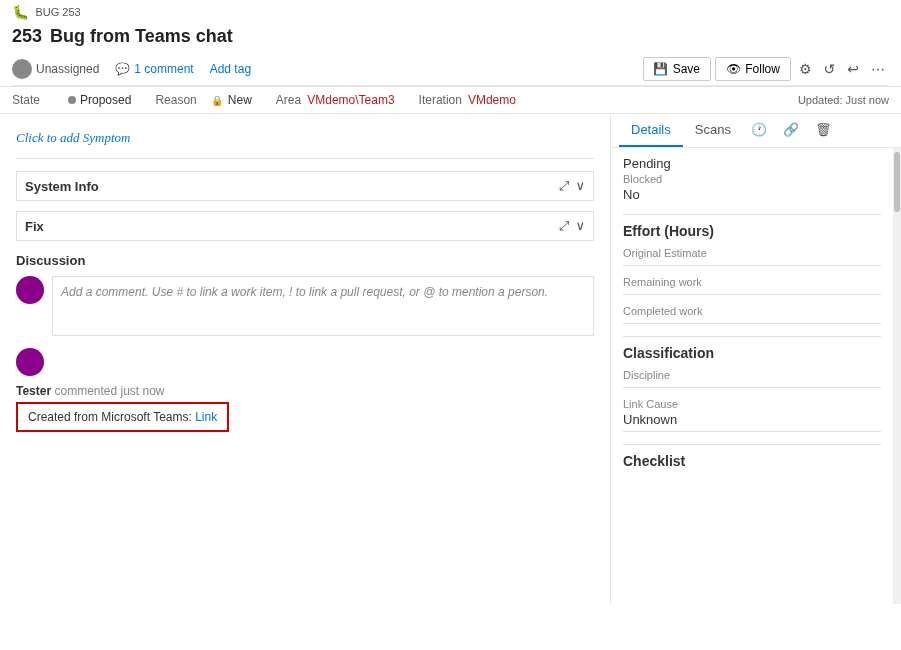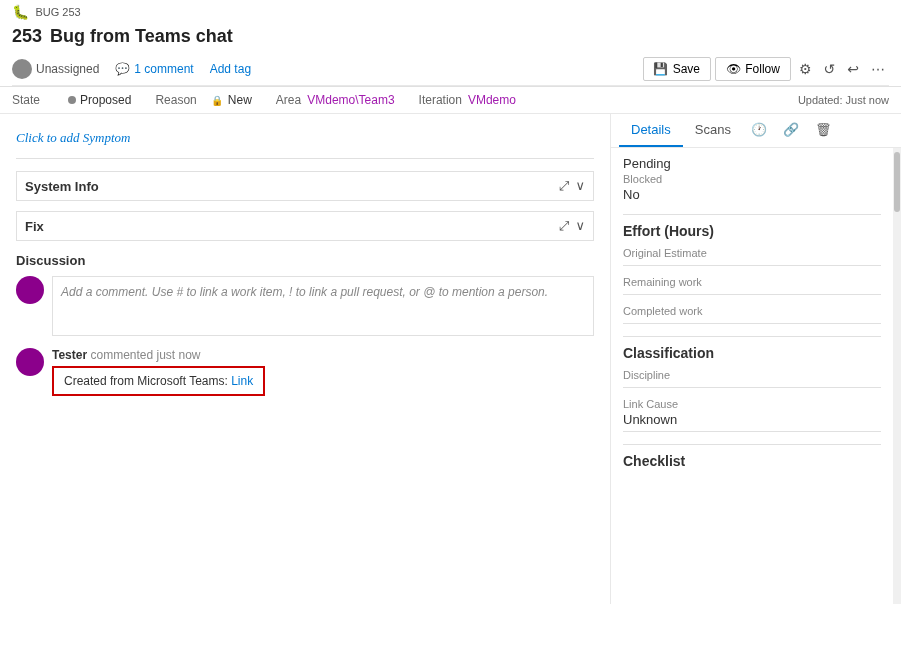--- a/index.html
+++ b/index.html
@@ -57,21 +57,21 @@
       border-bottom: 1px solid #e8e8e8;
       font-size: 12px;
     }
     .state-item { display: flex; align-items: center; gap: 6px; margin-right: 24px; }
     .state-label { color: #666; min-width: 50px; }
     .state-value { color: #333; font-weight: 500; display: flex; align-items: center; gap: 4px; }
     .state-dot { width: 8px; height: 8px; border-radius: 50%; background: #888; display: inline-block; }
     .lock-icon { font-size: 10px; color: #666; }
     .area-item { display: flex; align-items: center; gap: 6px; margin-right: 24px; }
     .area-label { color: #666; }
-    .area-value { color: #a21caf; }
+    .area-value { color: #b91c1c; }
     .updated-text { margin-left: auto; color: #666; font-size: 11px; }
 
     .main-content {
       display: flex;
       height: calc(650px - 160px);
     }
 
     .left-panel {
       flex: 1;
       padding: 12px 16px;
@@ -164,21 +164,21 @@
     .comment-box {
       flex: 1;
       border: 1px solid #e0e0e0;
       padding: 8px;
       min-height: 60px;
       font-size: 12px;
       color: #888;
       font-style: italic;
     }
 
-    .comment-entry { display: flex; gap: 8px; align-items: flex-start; }
+    .comment-entry { display: flex; gap: 8px; align-items: flex-start; flex-direction: column; }
     .comment-body { flex: 1; }
     .comment-meta { font-size: 12px; color: #555; margin-bottom: 4px; }
     .comment-author { font-weight: 600; color: #333; }
     .comment-time { color: #888; }
     .comment-content {
       border: 2px solid #cc0000;
       padding: 6px 10px;
       font-size: 12px;
       display: inline-block;
     }

